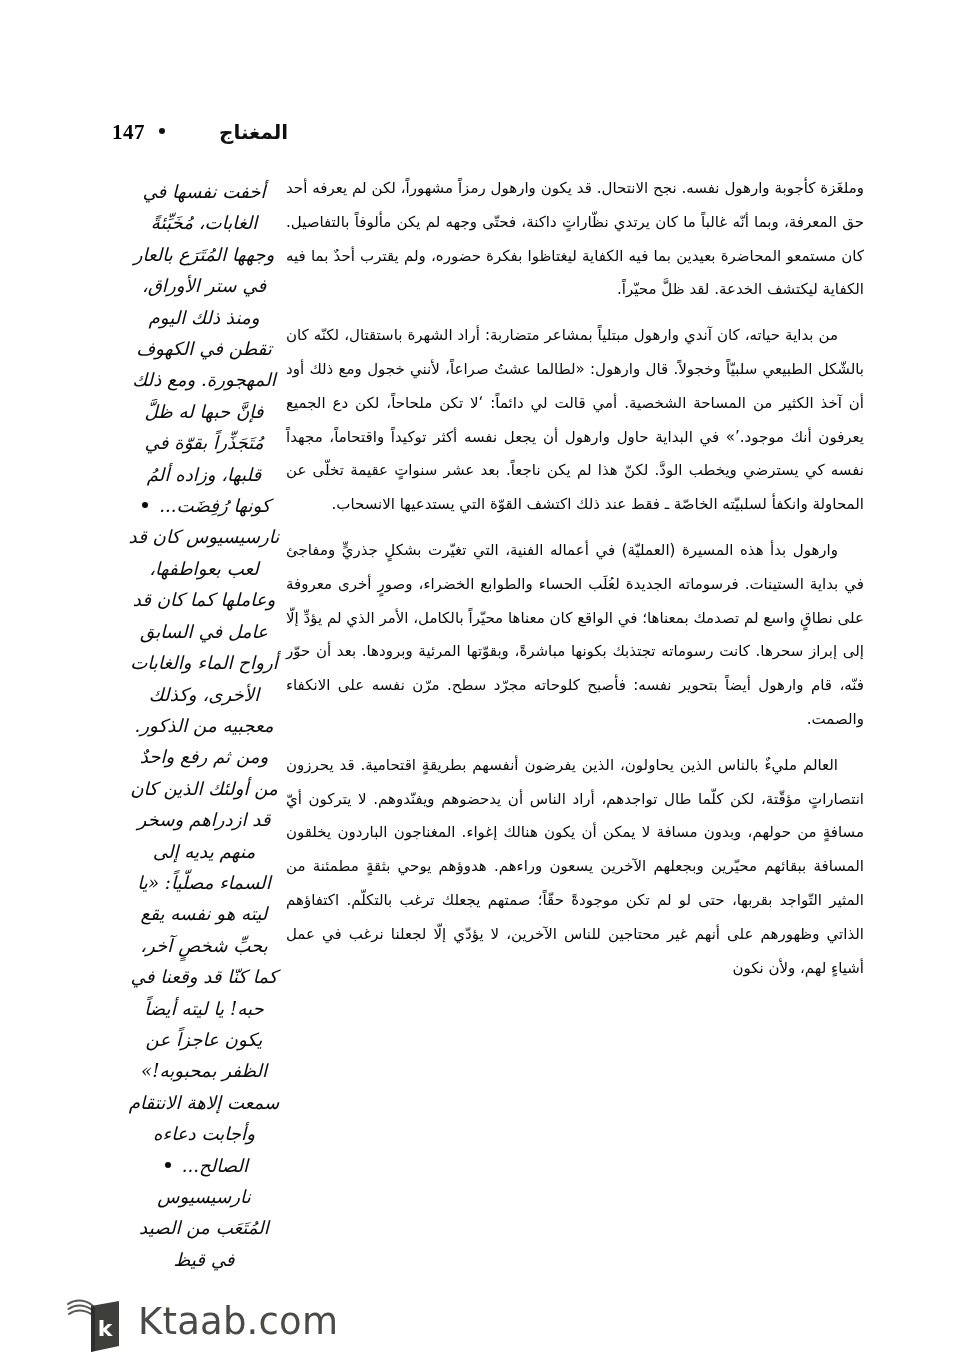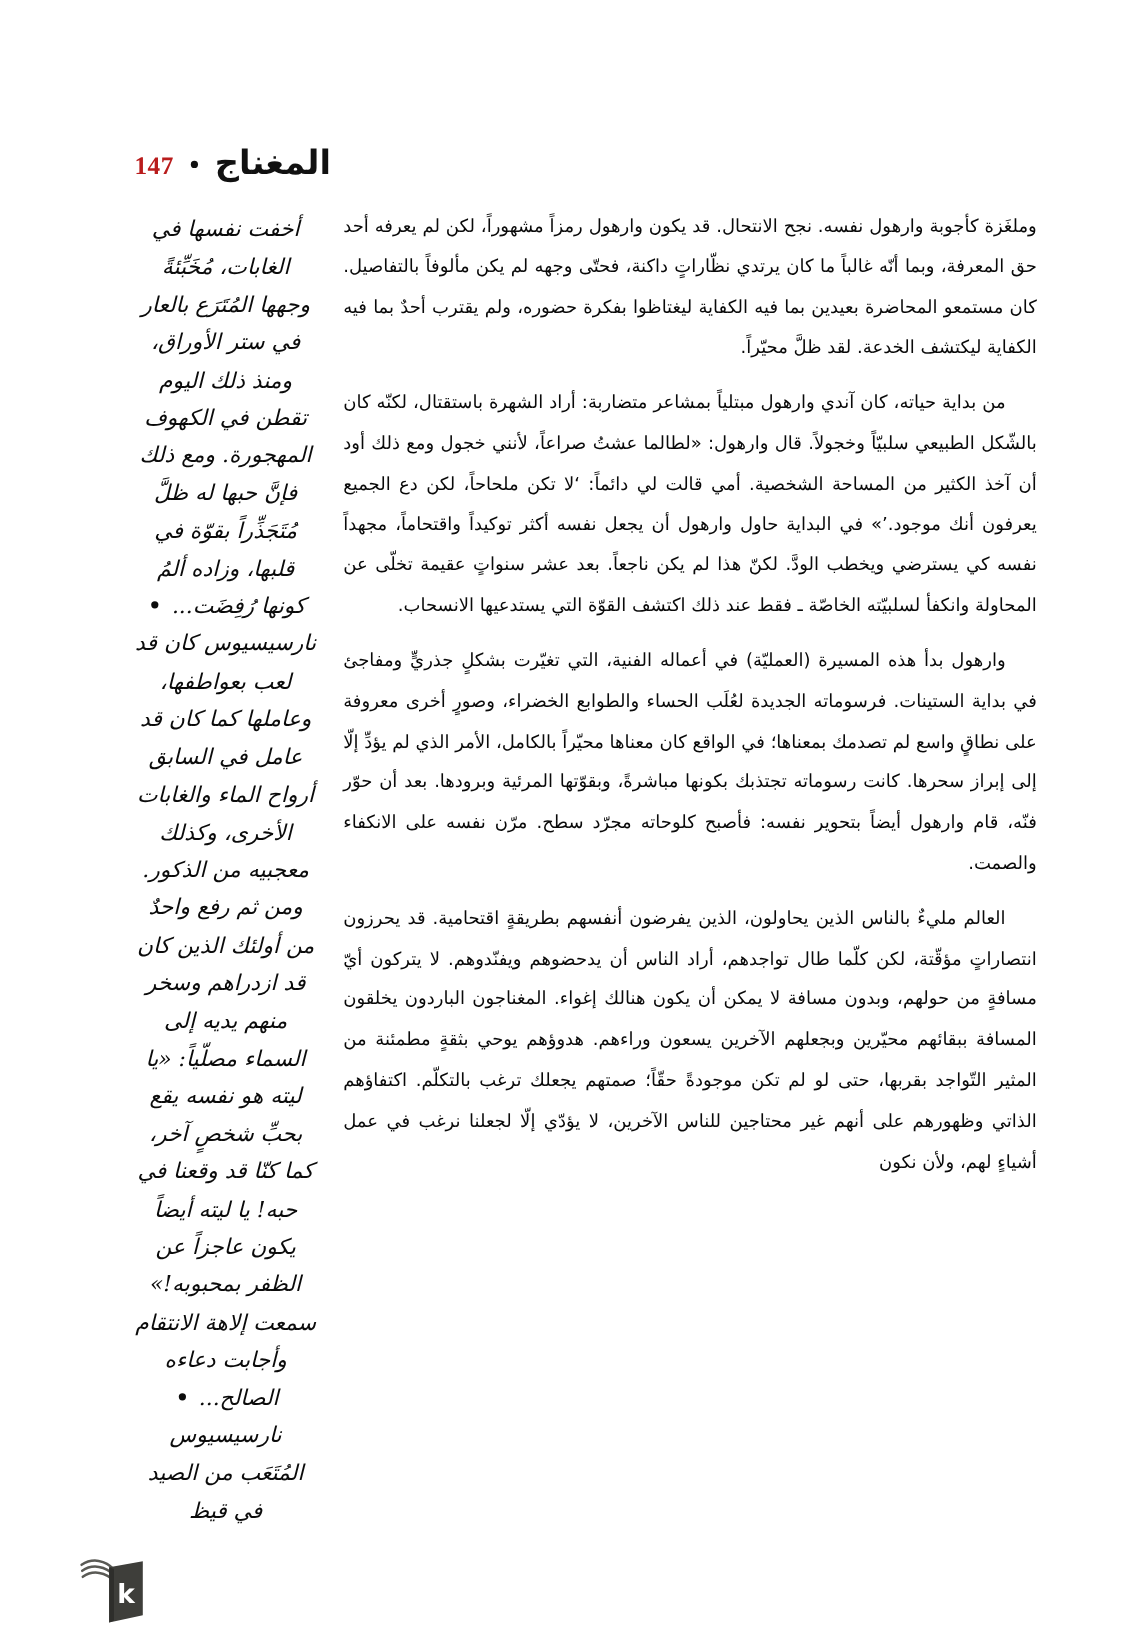--- a/index.html
+++ b/index.html
@@ -29,40 +29,41 @@
     flex-direction: row;
     align-items: baseline;
     gap: 10px;
     direction: ltr;
   }
   .folio {
     font-family: "Liberation Serif", "DejaVu Serif", serif;
     font-size: 21px;
     font-weight: 700;
     letter-spacing: 0.5px;
-    color: #b91c1c;
+    color: #000000;
     line-height: 1;
   }
   .head-dot {
     display: inline-block;
     width: 6px;
     height: 6px;
     border-radius: 50%;
     background: #111;
     position: relative;
     top: -5px;
     margin: 0 4px;
   }
   .head-title {
     font-family: "DejaVu Sans", "Liberation Sans", sans-serif;
-    font-size: 28px;
+    font-size: 20px;
     font-weight: 600;
     color: #111;
     direction: rtl;
     line-height: 1;
+    margin-left: 40px;
   }
 
   
   .columns {
     position: absolute;
     left: 112px;
     top: 172px;
     width: 752px;
     height: 1085px;
   }
@@ -89,21 +90,21 @@
   .main-col p.no-indent {
     text-indent: 0;
   }
   .main-col p:last-child {
     margin-bottom: 0;
   }
 
   
   .side-col {
     position: absolute;
-    left: 0px;
+    left: 16px;
     top: 4px;
     width: 152px;
     direction: rtl;
     text-align: center;
     font-family: "DejaVu Serif", "Liberation Serif", serif;
     font-style: italic;
     font-size: 18.2px;
     line-height: 31.4px;
     color: #0b0b0b;
   }
@@ -194,15 +195,16 @@
           <path d="M5 26 C 13.5 20, 24 22, 32 30"></path>
         </g>
 
         <path d="M27 18 L55 13 L55 58 L27 64 Z" fill="#3e3e3a"></path>
 
         <path d="M27 18 L31 19.5 L31 62.5 L27 64 Z" fill="#2e2e2b"></path>
 
         <text x="41" y="48" font-family="'DejaVu Sans','Liberation Sans',sans-serif" font-size="22" font-weight="700" fill="#ffffff" text-anchor="middle">k</text>
       </svg>
     </span>
+    <span class="wm-text">Ktaab.com</span>
   </div>
 
 </div>
 
 </body></html>

